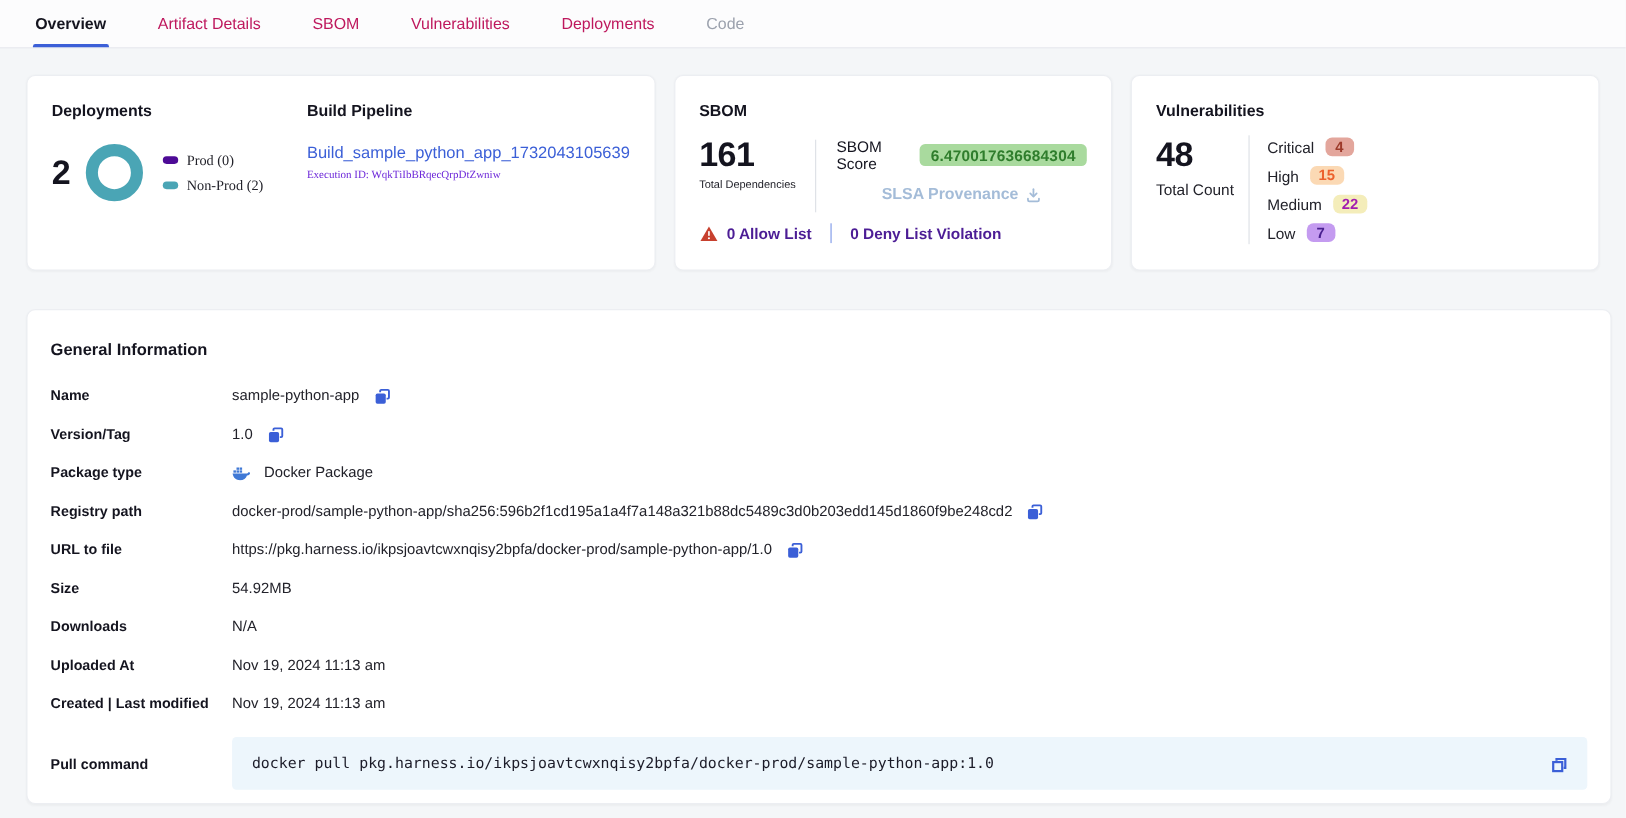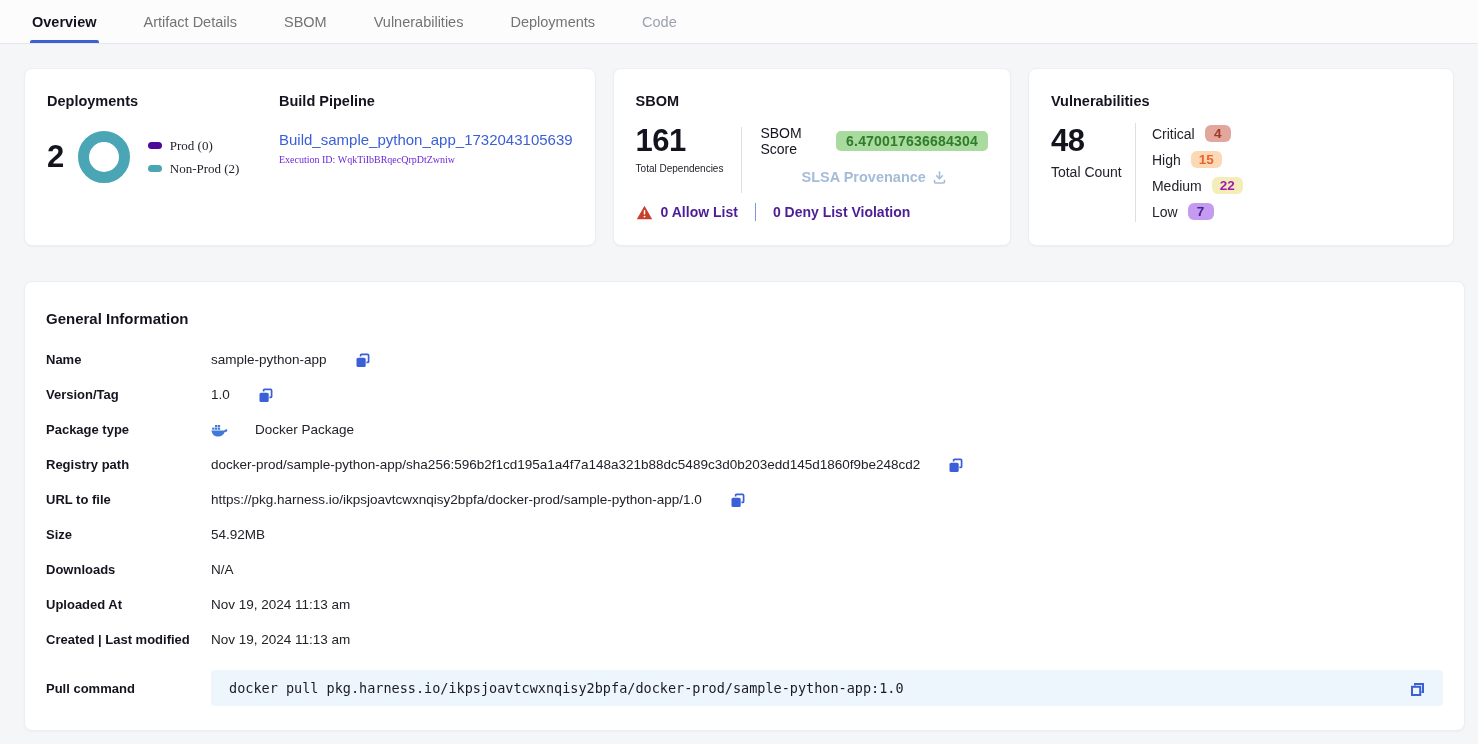--- a/index.html
+++ b/index.html
@@ -18,21 +18,21 @@
     border-bottom: 1px solid #e4e6eb;
     display: flex;
     align-items: stretch;
     padding-left: 32px;
   }
   .tab {
     display: flex;
     align-items: center;
     margin-right: 47px;
     font-size: 14.5px;
-    color: #737373;
+    color: #be185d;
     cursor: pointer;
     position: relative;
     white-space: nowrap;
   }
   .tab.active { font-weight: bold; color: #14141f; }
   .tab.active::after {
     content: "";
     position: absolute;
     left: -2px; right: -2px; bottom: 0;
     height: 3px;
@@ -123,28 +123,28 @@
     border: 1px solid #eceef2;
     border-radius: 8px;
     box-shadow: 0 1px 2px rgba(40,41,61,0.04);
     width: 1441px;
     height: 450px;
     padding: 28px 21px 20px 21px;
   }
   .panel h3 { font-size: 15px; font-weight: bold; color: #14141f; margin-bottom: 15px; }
   .info-row { display: flex; align-items: center; height: 35px; }
   .info-label { width: 165px; font-weight: bold; font-size: 13px; color: #14141f; flex: none; }
-  .info-value { font-size: 13.5px; color: #22222a; display: flex; align-items: center; gap: 27px; }
+  .info-value { font-size: 13.5px; color: #22222a; display: flex; align-items: center; gap: 12px; }
   .copy-btn { display: inline-flex; cursor: pointer; margin-top: 2px; }
   .pull-row { height: auto; margin-top: 13px; align-items: center; }
   .pull-box {
     flex: 1;
     background: #edf6fc;
     border-radius: 4px;
-    height: 36px;
+    height: 48px;
     display: flex;
     align-items: center;
     padding: 0 16px 0 18px;
   }
   .pull-box code {
     font-family: "DejaVu Sans Mono", "Liberation Mono", monospace;
     font-size: 13.5px;
     color: #1b1b28;
     flex: 1;
   }

